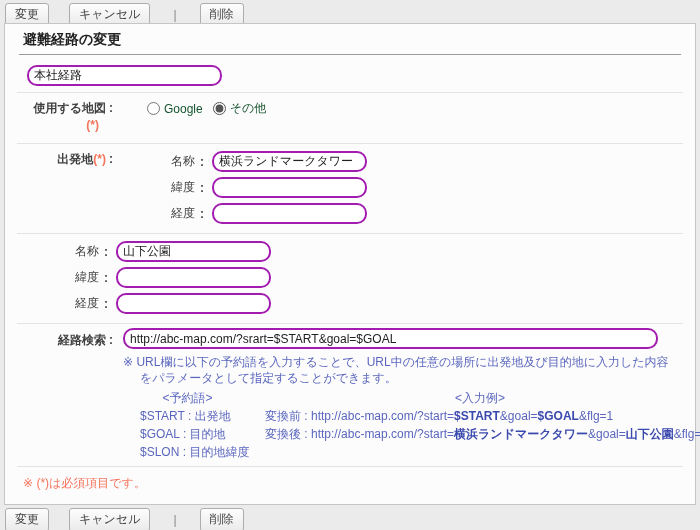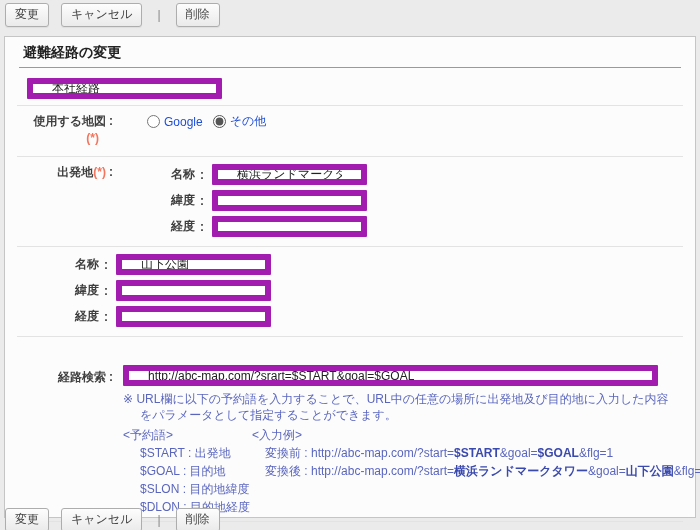--- a/index.html
+++ b/index.html
@@ -11,21 +11,21 @@
     color: #444;
     position: relative;
     overflow: hidden;
   }
   
   .toolbar {
     position: absolute;
     left: 5px;
     display: flex;
     align-items: center;
-    gap: 12px;
+    gap: 20px;
   }
   .toolbar.top { top: 3px; }
   .toolbar.bottom { top: 508px; }
   .btn {
     display: inline-block;
     padding: 2px 9px 3px;
     border: 1px solid #adadad;
     border-radius: 3px;
     background: linear-gradient(#fdfdfd, #eaeaea);
     color: #444;
@@ -33,21 +33,21 @@
     font-family: inherit;
     cursor: pointer;
     box-shadow: 0 1px 1px rgba(0,0,0,0.06);
     white-space: nowrap;
   }
   .btn-sep { color: #888; padding: 0 3px; }
   
   .panel {
     position: absolute;
     left: 4px;
-    top: 36px;
+    top: 23px;
     width: 692px;
     height: 482px;
     background: #fcfcfc;
     border: 1px solid #c5c5c5;
   }
   .panel-title {
     margin: 7px 14px 0;
     padding: 0 4px 5px;
     font-size: 14px;
     font-weight: bold;
@@ -67,65 +67,65 @@
     text-align: right;
     font-weight: bold;
     color: #3f3f3f;
     line-height: 17px;
   }
   .row-content { margin-left: 10px; flex: 1; }
   .req { color: #f4745c; font-weight: bold; }
   .lcolon { margin-left: 3px; font-weight: bold; }
   .req-line { padding-right: 14px; }
   input[type="text"] {
-    border: 6px solid #a21caf;
-    border-radius: 1px;
+    border: 2px solid #a21caf;
+    border-radius: 10px;
     background: #fff;
     height: 21px;
-    padding: 2px 19px;
+    padding: 2px 5px;
     font-size: 12px;
     font-family: inherit;
     color: #222;
     outline: none;
   }
   .w-route { width: 195px; }
   .w-sub { width: 155px; }
   .w-url { width: 535px; }
   .row-route { padding: 10px 0 6px; }
   .row-map { padding: 7px 0 9px; gap: 24px; }
   .row-map .radio-line { display: flex; align-items: center; height: 17px; }
   .row-map input[type="radio"] {
     width: 13px; height: 13px;
     accent-color: #555;
     margin-right: 4px;
     cursor: pointer;
   }
-  .radio-label { color: #1d4ed8; margin-right: 10px; font-weight: normal; cursor: pointer; }
+  .radio-label { color: #14532d; margin-right: 10px; font-weight: normal; cursor: pointer; }
   .row-place { padding: 7px 0 4px; }
   .sub-row { display: flex; align-items: center; margin-bottom: 5px; }
   .sub-label {
     width: 72px;
     text-align: right;
-    font-weight: bold;
+    font-weight: normal;
     color: #3f3f3f;
     flex-shrink: 0;
   }
   .sub-colon { margin: 0 8px 0 5px; font-weight: bold; color: #3f3f3f; }
-  .row-url { padding: 4px 0 5px; margin-top: 24px; }
+  .row-url { padding: 4px 0 5px; }
   .note-blue { color: #5a66be; }
   .url-note {
     width: 556px;
     margin-top: 5px;
     line-height: 16px;
     padding-left: 17px;
     text-indent: -17px;
   }
   .cols { display: flex; margin-top: 3px; line-height: 18px; }
   .col-reserved { width: 129px; flex-shrink: 0; }
-  .col-header { color: #5a66be; }
+  .col-header { color: #5a66be; text-align: center; }
   .reserved-item { padding-left: 17px; color: #5a66be; white-space: nowrap; }
   .example-item { padding-left: 13px; color: #5a66be; white-space: nowrap; }
   .ex-bold { font-weight: bold; color: #3a49ad; }
   .row-required { padding: 8px 0 0 6px; }
   .required-note { color: #f4745c; }
 </style>
 </head>
 <body>
 
 <div class="toolbar top">
@@ -206,21 +206,20 @@
     </div>
     <div class="row-content">
       <input type="text" class="w-url" value="http://abc-map.com/?srart=$START&amp;goal=$GOAL" style="">
       <div class="url-note note-blue">※ URL欄に以下の予約語を入力することで、URL中の任意の場所に出発地及び目的地に入力した内容をパラメータとして指定することができます。</div>
       <div class="cols">
         <div class="col-reserved">
           <div class="col-header">&lt;予約語&gt;</div>
           <div class="reserved-item"><span>$START</span><span> : </span><span>出発地</span></div>
           <div class="reserved-item"><span>$GOAL</span><span> : </span><span>目的地</span></div>
           <div class="reserved-item"><span>$SLON</span><span> : </span><span>目的地緯度</span></div>
-          <div class="reserved-item"><span>$DLON</span><span> : </span><span>目的地経度</span></div>
         </div>
         <div class="col-examples">
           <div class="col-header">&lt;入力例&gt;</div>
           <div class="example-item"><span>変換前</span><span> : </span><span>http://abc-map.com/?start=</span><span class="ex-bold">$START</span><span>&amp;goal=</span><span class="ex-bold">$GOAL</span><span>&amp;flg=1</span></div>
           <div class="example-item"><span>変換後</span><span> : </span><span>http://abc-map.com/?start=</span><span class="ex-bold">横浜ランドマークタワー</span><span>&amp;goal=</span><span class="ex-bold">山下公園</span><span>&amp;flg=1</span></div>
         </div>
       </div>
     </div>
   </div>
 

